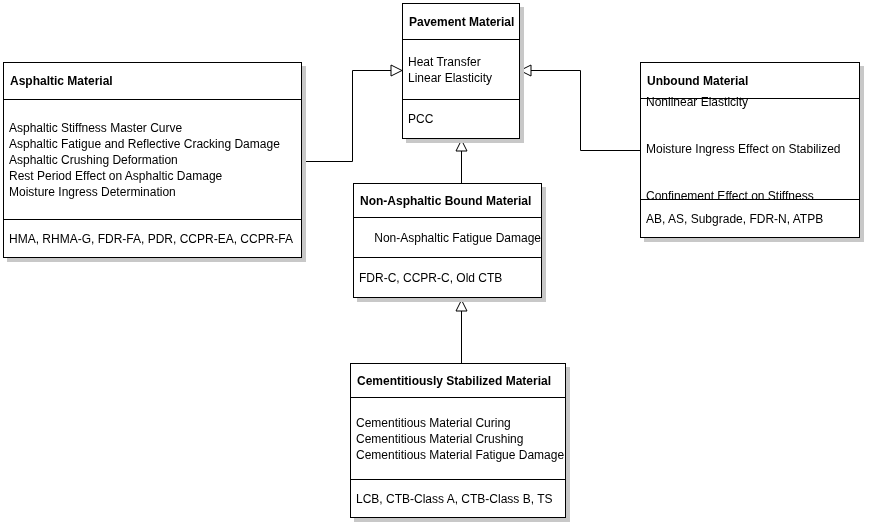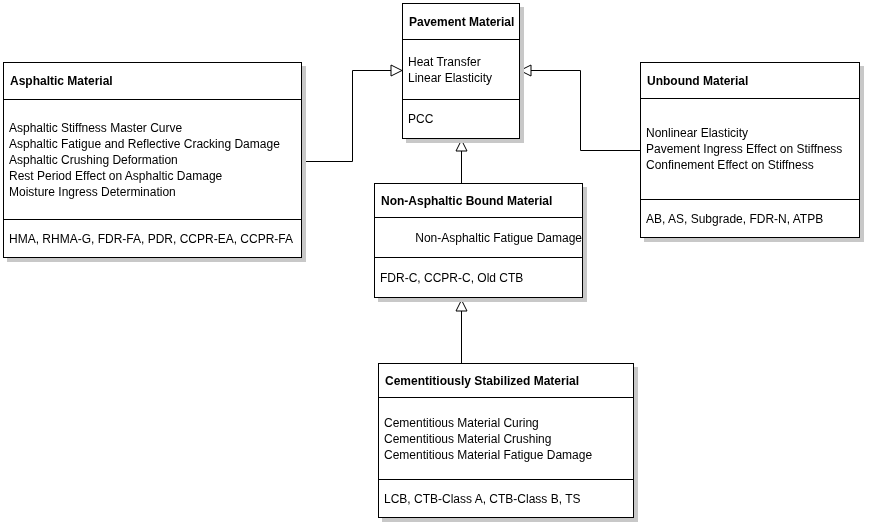--- a/index.html
+++ b/index.html
@@ -67,31 +67,31 @@
 
   
   #box-asphaltic { left: 3px; top: 62px; width: 299px; }
   #box-asphaltic .uml-title { height: 37px; }
   #box-asphaltic .mid { height: 120px; }
   #box-asphaltic .bot { height: 37px; }
 
   
   #box-unbound { left: 640px; top: 62px; width: 220px; }
   #box-unbound .uml-title { height: 36px; }
-  #box-unbound .mid { height: 101px; }
+  #box-unbound .mid { height: 101px; gap: 31px; }
   #box-unbound .bot { height: 37px; }
 
   
-  #box-nonasphaltic { left: 374px; top: 183px; width: 209px; }
+  #box-nonasphaltic { left: 353px; top: 183px; width: 189px; }
   #box-nonasphaltic .uml-title { height: 34px; }
   #box-nonasphaltic .mid { height: 40px; text-align: right; }
   #box-nonasphaltic .bot { height: 39px; }
 
   
-  #box-cementitious { left: 350px; top: 363px; width: 256px; margin-left: 28px; }
+  #box-cementitious { left: 350px; top: 363px; width: 216px; }
   #box-cementitious .uml-title { height: 34px; }
   #box-cementitious .mid { height: 82px; }
   #box-cementitious .bot { height: 37px; }
 
   .edge-line {
     fill: none;
     stroke: #000000;
     stroke-width: 1;
   }
   .edge-head {
@@ -146,21 +146,21 @@
     </div>
     <div class="uml-section bot">
       <div class="uml-line">HMA, RHMA-G, FDR-FA, PDR, CCPR-EA, CCPR-FA</div>
     </div>
   </div>
 
   <div class="uml-box" id="box-unbound">
     <div class="uml-title">Unbound Material</div>
     <div class="uml-section mid">
       <div class="uml-line">Nonlinear Elasticity</div>
-      <div class="uml-line">Pavement Ingress Effect on Stiffness</div>
+      <div class="uml-line">Moisture Ingress Effect on Stabilized</div>
       <div class="uml-line">Confinement Effect on Stiffness</div>
     </div>
     <div class="uml-section bot">
       <div class="uml-line">AB, AS, Subgrade, FDR-N, ATPB</div>
     </div>
   </div>
 
   <div class="uml-box" id="box-nonasphaltic">
     <div class="uml-title">Non-Asphaltic Bound Material</div>
     <div class="uml-section mid">

